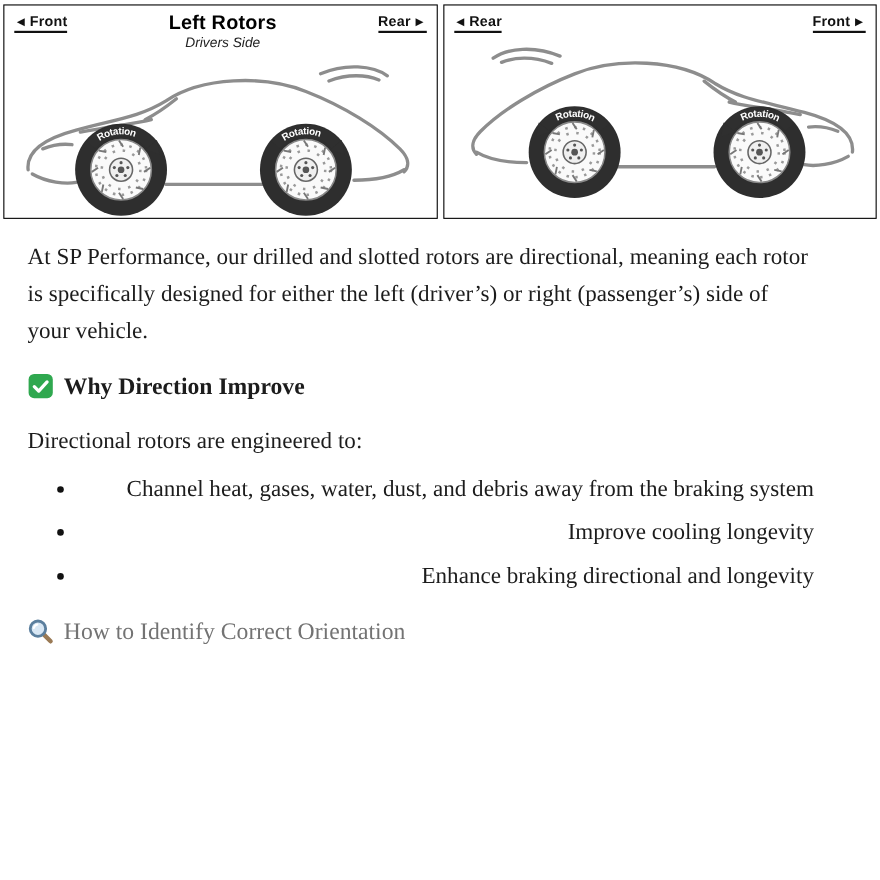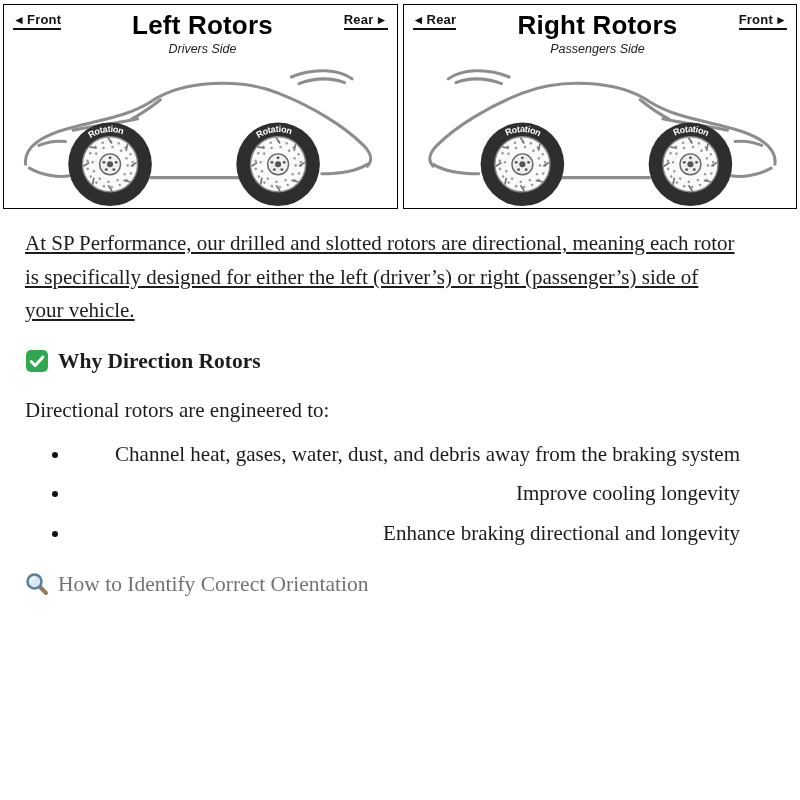--- a/index.html
+++ b/index.html
@@ -20,28 +20,28 @@
     font-family:"Liberation Sans", sans-serif;
   }
   .dir {
     font-weight:bold; font-size:13px; color:#111;
     border-bottom:2.2px solid #111; padding-bottom:1px;
     display:inline-flex; align-items:center; gap:2px; margin-top:2px;
     letter-spacing:.2px;
   }
   .arrow { font-size:12px; line-height:1; }
   .titles { flex:1; text-align:center; }
-  .panel-title { font-size:26px; font-weight:bold; color:#000; letter-spacing:.2px; }
+  .panel-title { font-size:18px; font-weight:bold; color:#000; letter-spacing:.2px; }
   .panel-subtitle { font-size:12.5px; font-weight:normal; font-style:italic; color:#222; margin-top:1px; }
   .car-svg { display:block; width:100%; height:150px; margin-top:2px; }
 
   
   .article { padding:18px 60px 0 25px; font-size:21px; line-height:1.6; }
   .article p { margin:0 0 10px 0; }
-  .intro { margin-bottom:14px !important;text-decoration:underline; }
+  .intro { margin-bottom:14px !important; }
   .sec-heading {
     display:flex; align-items:center; gap:9px;
     font-size:21.5px; margin:16px 0 16px 0;
   }
   .sec-heading.bold { font-weight:bold; }
   .sec-heading.regular { font-weight:normal; color:#737373; }
   .sec-icon { display:inline-flex; width:24px; height:24px; flex:0 0 auto; }
   ul { margin:6px 0 14px 0; padding-left:46px; list-style:disc; }
   li { margin-bottom:6px;text-align:right; }
   li::marker { color:#111; }
@@ -121,24 +121,20 @@
       </text>
     </svg>
   </div>
 
   <div class="panel">
     <div class="panel-header">
       <span class="dir">
         <span class="arrow">◄</span>
         <span>Rear</span>
       </span>
-      <div class="titles">
-        <div class="panel-title">Right Rotors</div>
-        <div class="panel-subtitle">Passengers Side</div>
-      </div>
       <span class="dir">
         <span>Front</span>
         <span class="arrow">►</span>
       </span>
     </div>
     <svg class="car-svg" viewBox="0 0 380 158" preserveAspectRatio="xMidYMax meet">
       <use href="#car-body" transform="translate(380,0) scale(-1,1)"></use>
       <use href="#wheel" transform="translate(108,112)"></use>
       <use href="#wheel" transform="translate(285,112)"></use>
       <path id="arcC" d="M79,88 A38,38 0 0 1 137,88" fill="none" stroke="#2f2f2f" stroke-width="11"></path>
@@ -159,21 +155,21 @@
 
   <p class="intro">At SP Performance, our drilled and slotted rotors are directional, meaning each rotor is specifically designed for either the left (driver’s) or right (passenger’s) side of your vehicle.</p>
 
   <div class="sec-heading bold">
     <span class="sec-icon">
       <svg viewBox="0 0 24 24" width="24" height="24">
         <rect x="1" y="1" width="22" height="22" rx="5" fill="#2fa84f"></rect>
         <path d="M6.2 12.5 L10.2 16.5 L17.8 8.2" fill="none" stroke="#fff" stroke-width="3" stroke-linecap="round" stroke-linejoin="round"></path>
       </svg>
     </span>
-    <span>Why Direction Rotors</span>
+    <span>Why Direction Improve</span>
   </div>
 
   <p>Directional rotors are engineered to:</p>
 
   <ul>
     <li>Channel heat, gases, water, dust, and debris away from the braking system</li>
     <li>Improve cooling longevity</li>
     <li>Enhance braking directional and longevity</li>
   </ul>
 

